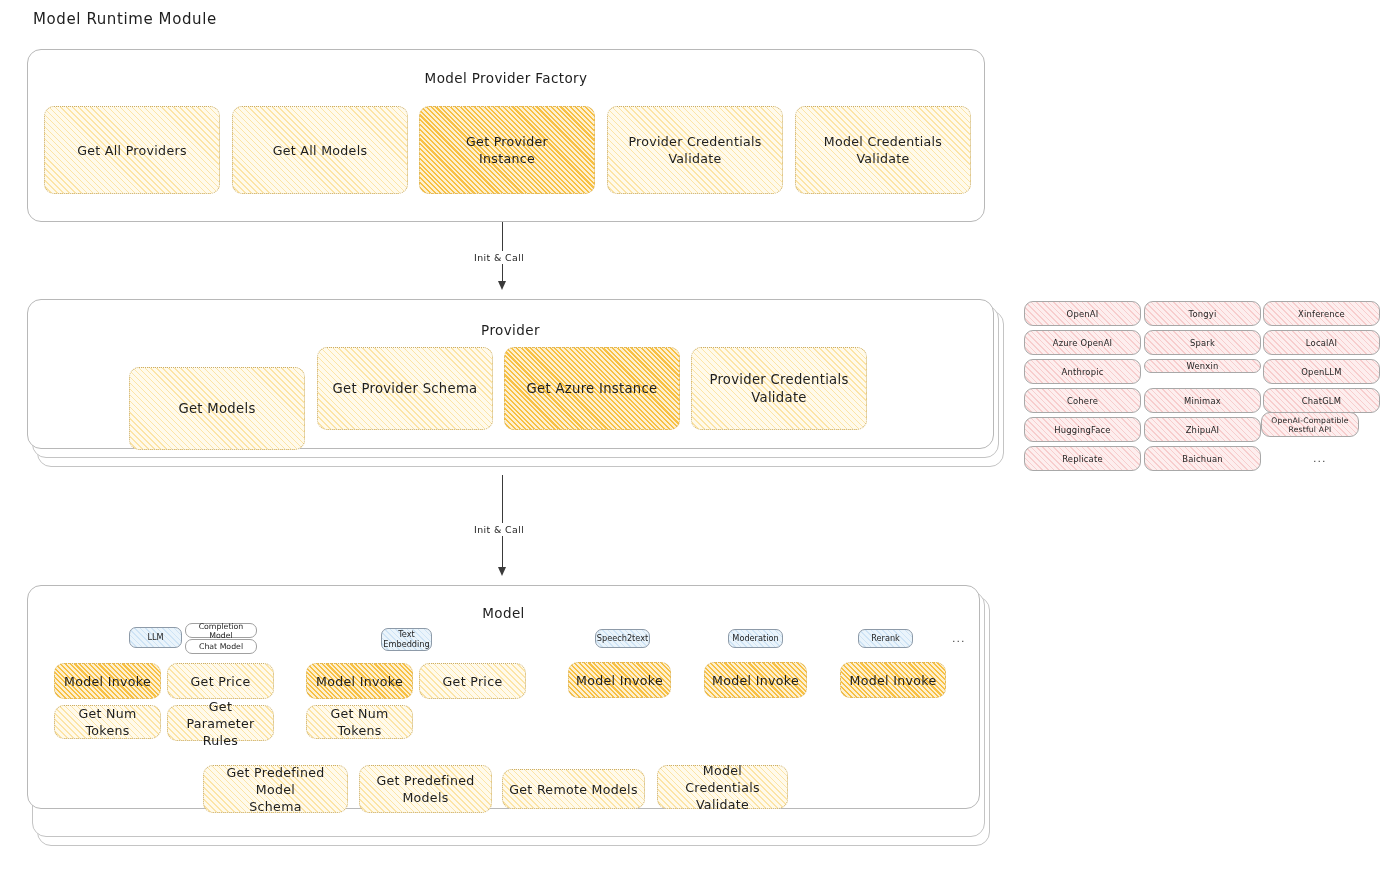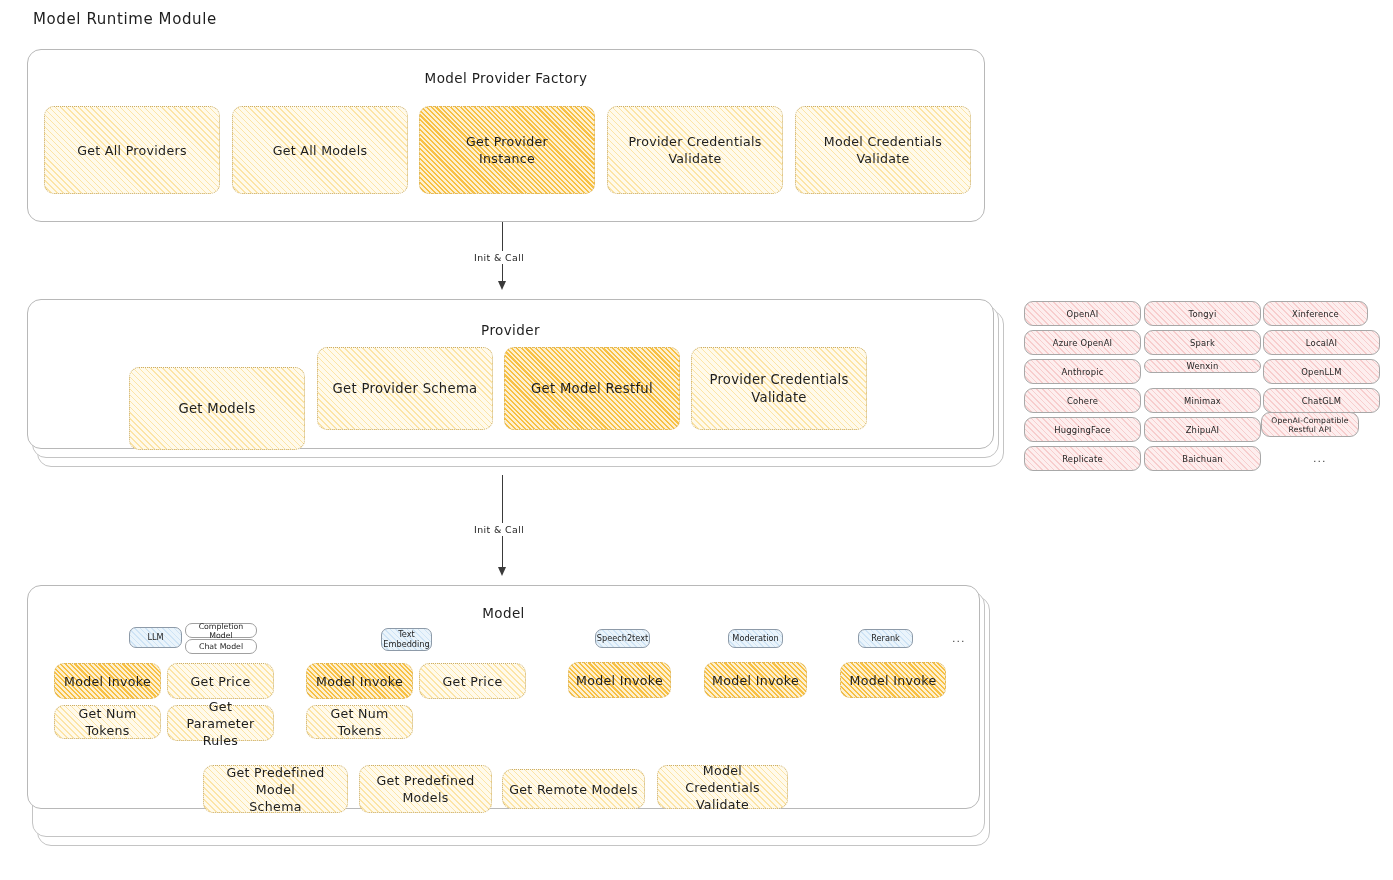--- a/index.html
+++ b/index.html
@@ -159,21 +159,21 @@
   <div class="card" style="left:27px;top:299px;width:967px;height:150px;">
     <div class="card-title" style="top:22px;">Provider</div>
   </div>
   <div class="box light big" style="left:129px;top:347px;width:176px;height:83px;margin-top:20px;">
     <span>Get Models</span>
   </div>
   <div class="box light big" style="left:317px;top:347px;width:176px;height:83px;">
     <span>Get Provider Schema</span>
   </div>
   <div class="box strong big" style="left:504px;top:347px;width:176px;height:83px;">
-    <span>Get Model Restful</span>
+    <span>Get Azure Instance</span>
   </div>
   <div class="box light big" style="left:691px;top:347px;width:176px;height:83px;">
     <span style="white-space:pre-line;">Provider Credentials
 Validate</span>
   </div>
 
   <div class="pill" style="left:1024px;top:301px;width:117px;height:25px;">
     <span>OpenAI</span>
     </div>
   <div class="pill" style="left:1024px;top:330px;width:117px;height:25px;">
@@ -204,21 +204,21 @@
   <div class="pill" style="left:1144px;top:388px;width:117px;height:25px;">
     <span>Minimax</span>
     </div>
   <div class="pill" style="left:1144px;top:417px;width:117px;height:25px;">
     <span>ZhipuAI</span>
     </div>
   <div class="pill" style="left:1144px;top:446px;width:117px;height:25px;">
     <span>Baichuan</span>
     </div>
 
-  <div class="pill" style="left:1263px;top:301px;width:105px;height:25px;">
+  <div class="pill" style="left:1263px;top:301px;width:117px;height:25px;">
     <span>Xinference</span>
     </div>
   <div class="pill" style="left:1263px;top:330px;width:117px;height:25px;">
     <span>LocalAI</span>
     </div>
   <div class="pill" style="left:1263px;top:359px;width:117px;height:25px;">
     <span>OpenLLM</span>
     </div>
   <div class="pill" style="left:1263px;top:388px;width:117px;height:25px;">
     <span>ChatGLM</span>

